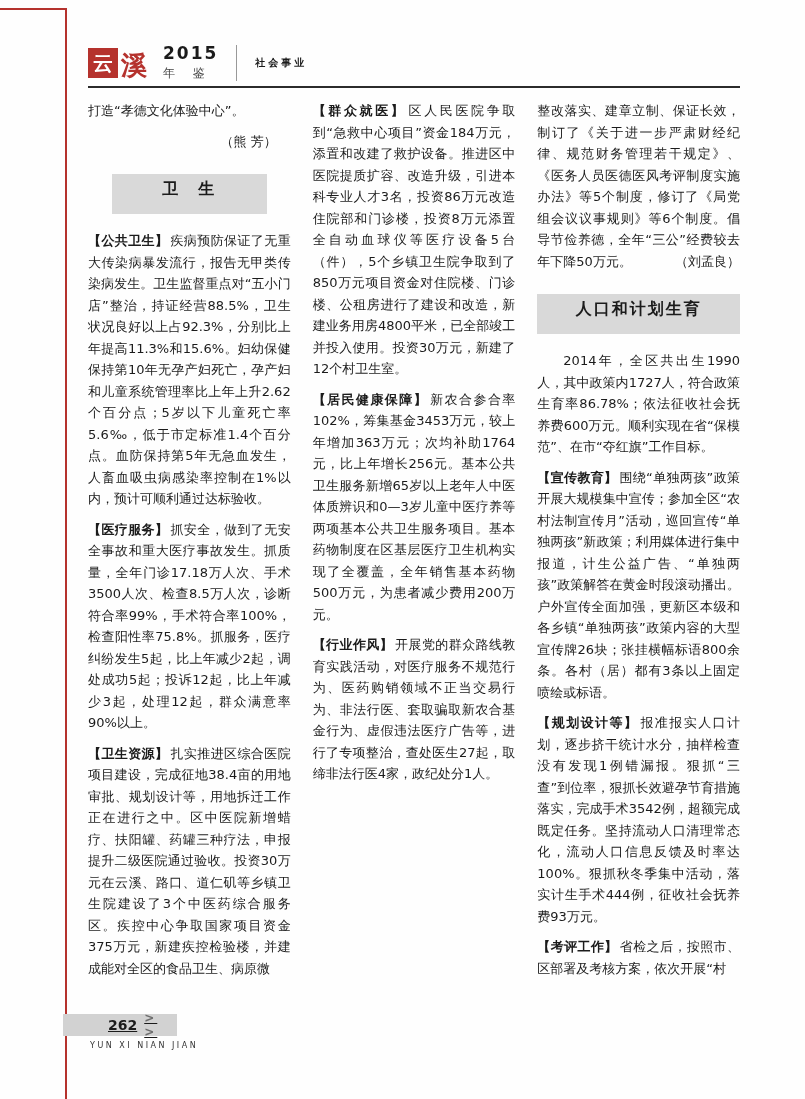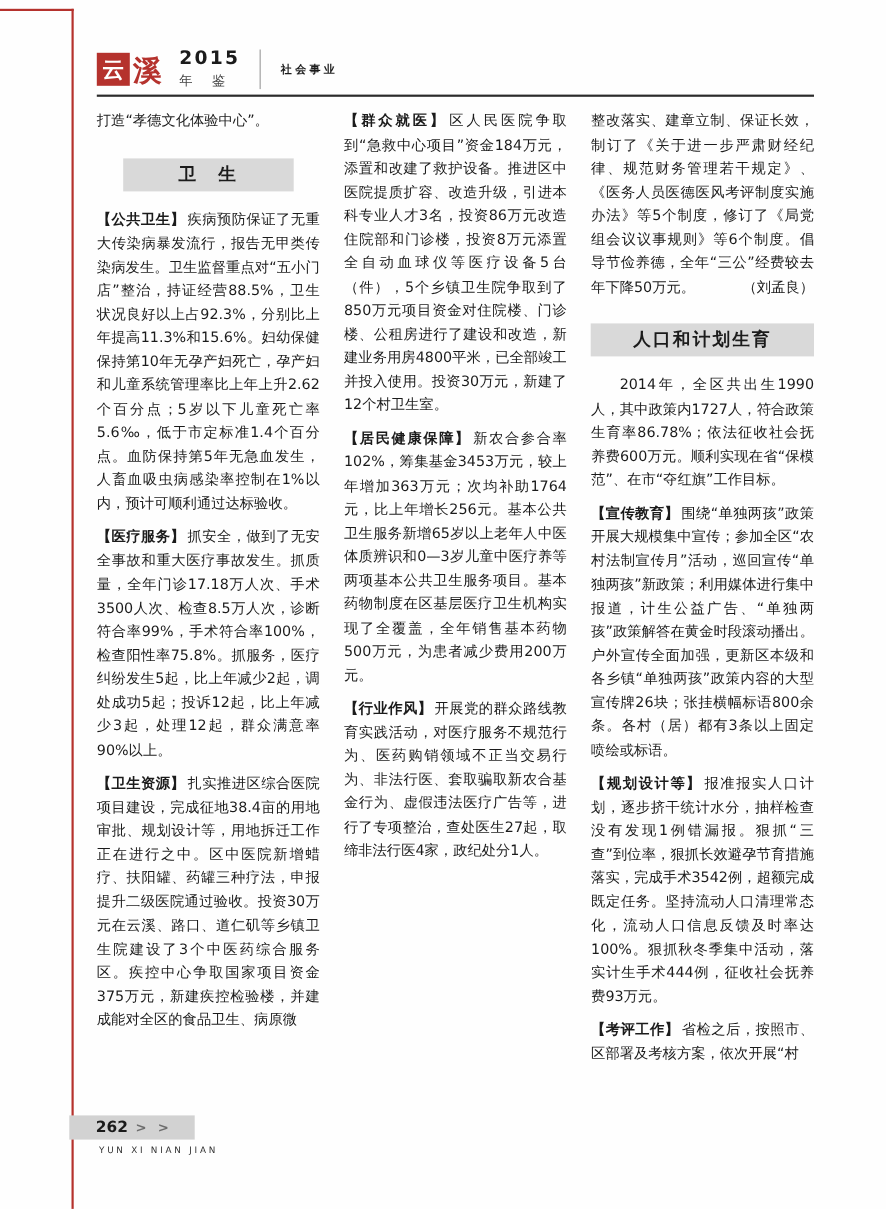--- a/index.html
+++ b/index.html
@@ -42,32 +42,32 @@
   .section-title { font-size:10px; font-weight:bold; letter-spacing:3px; }
   .mast-rule { height:2px; background:#2b2b2b; margin-top:2px; }
   
   .columns { display:flex; gap:22px; margin-top:12px; }
   .col { flex:1 1 0; font-size:13px; line-height:21.5px; text-align:justify; }
   .para { margin:0 0 9px 0; }
   .para.indent { text-indent:2em; }
   .entry-label { font-weight:bold; margin-right:2px; }
   .section-header {
     background: var(--header-box-bg, #d9d9d9);
-    height:30px; line-height:30px; text-align:center;
+    height:40px; line-height:30px; text-align:center;
     font-weight:bold; font-size:16px; letter-spacing:2px;
     margin:22px 0 16px 0;
   }
   .section-header.narrow { margin-left:24px; margin-right:24px; }
   .byline { text-align:right; padding-right:14px; margin:0 0 6px 0; }
   .inline-byline { float:right; }
   
   .footer-box {
     position:absolute; left:63px; top:1014px; width:114px; height:22px;
     background: var(--footer-box-bg, #d2d2d2);
-    display:flex; align-items:center; gap:7px; padding-left:24px;
+    display:flex; align-items:center; gap:7px; padding-left:45px;text-decoration:underline;
   }
   .footer-num { font-weight:bold; font-size:14px; color:#1b1b1b; }
   .footer-arrows { font-size:12px; font-weight:bold; color:#6d6d6d; letter-spacing:3px; }
   .footer-roman {
     position:absolute; left:90px; top:1041px;
     font-size:8px; letter-spacing:2.5px; color:#333;
   }
 </style>
 </head>
 <body>
@@ -87,20 +87,21 @@
         <div class="yearbook">年 鉴</div>
       </div>
       <div class="mast-divider"></div>
       <div class="section-title">社会事业</div>
     </header>
     <div class="mast-rule"></div>
 
     <main class="columns">
       <div class="col">
           <p class="para continuation">打造“孝德文化体验中心”。</p>
+          <div class="byline">（熊 芳）</div>
           <div class="section-header narrow">卫　生</div>
           <p class="para entry"><span class="entry-label">【公共卫生】</span>疾病预防保证了无重大传染病暴发流行，报告无甲类传染病发生。卫生监督重点对“五小门店”整治，持证经营88.5%，卫生状况良好以上占92.3%，分别比上年提高11.3%和15.6%。妇幼保健保持第10年无孕产妇死亡，孕产妇和儿童系统管理率比上年上升2.62个百分点；5岁以下儿童死亡率5.6‰，低于市定标准1.4个百分点。血防保持第5年无急血发生，人畜血吸虫病感染率控制在1%以内，预计可顺利通过达标验收。</p>
           <p class="para entry"><span class="entry-label">【医疗服务】</span>抓安全，做到了无安全事故和重大医疗事故发生。抓质量，全年门诊17.18万人次、手术3500人次、检查8.5万人次，诊断符合率99%，手术符合率100%，检查阳性率75.8%。抓服务，医疗纠纷发生5起，比上年减少2起，调处成功5起；投诉12起，比上年减少3起，处理12起，群众满意率90%以上。</p>
           <p class="para entry"><span class="entry-label">【卫生资源】</span>扎实推进区综合医院项目建设，完成征地38.4亩的用地审批、规划设计等，用地拆迁工作正在进行之中。区中医院新增蜡疗、扶阳罐、药罐三种疗法，申报提升二级医院通过验收。投资30万元在云溪、路口、道仁矶等乡镇卫生院建设了3个中医药综合服务区。疾控中心争取国家项目资金375万元，新建疾控检验楼，并建成能对全区的食品卫生、病原微</p>
         </div>
       <div class="col">
           <p class="para entry"><span class="entry-label">【群众就医】</span>区人民医院争取到“急救中心项目”资金184万元，添置和改建了救护设备。推进区中医院提质扩容、改造升级，引进本科专业人才3名，投资86万元改造住院部和门诊楼，投资8万元添置全自动血球仪等医疗设备5台（件），5个乡镇卫生院争取到了850万元项目资金对住院楼、门诊楼、公租房进行了建设和改造，新建业务用房4800平米，已全部竣工并投入使用。投资30万元，新建了12个村卫生室。</p>
           <p class="para entry"><span class="entry-label">【居民健康保障】</span>新农合参合率102%，筹集基金3453万元，较上年增加363万元；次均补助1764元，比上年增长256元。基本公共卫生服务新增65岁以上老年人中医体质辨识和0—3岁儿童中医疗养等两项基本公共卫生服务项目。基本药物制度在区基层医疗卫生机构实现了全覆盖，全年销售基本药物500万元，为患者减少费用200万元。</p>
           <p class="para entry"><span class="entry-label">【行业作风】</span>开展党的群众路线教育实践活动，对医疗服务不规范行为、医药购销领域不正当交易行为、非法行医、套取骗取新农合基金行为、虚假违法医疗广告等，进行了专项整治，查处医生27起，取缔非法行医4家，政纪处分1人。</p>
         </div>

